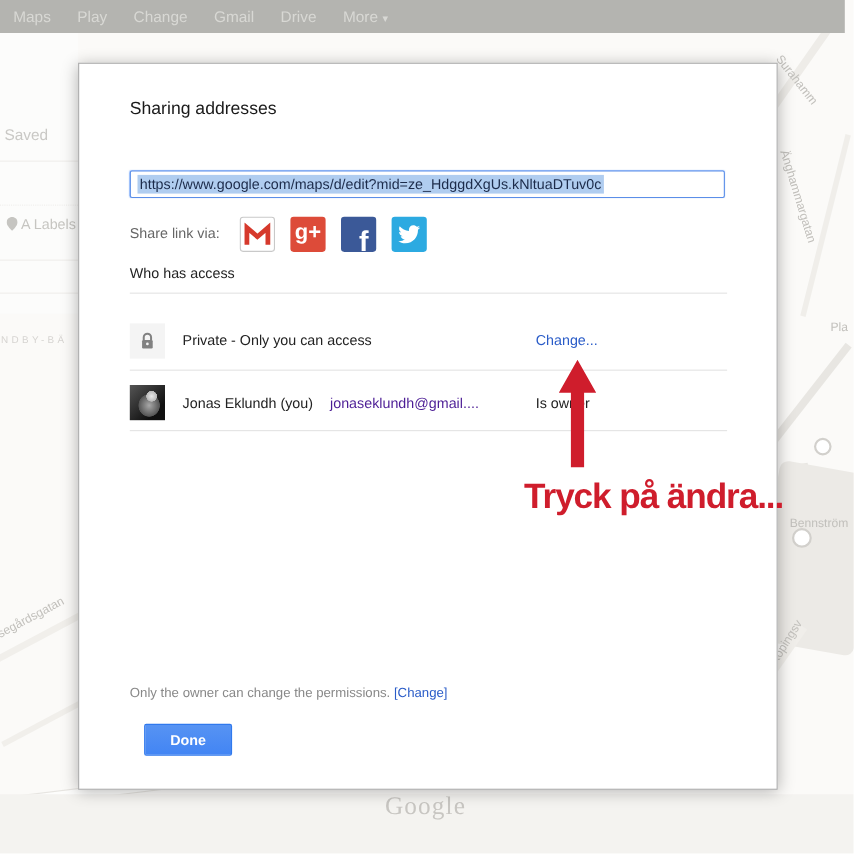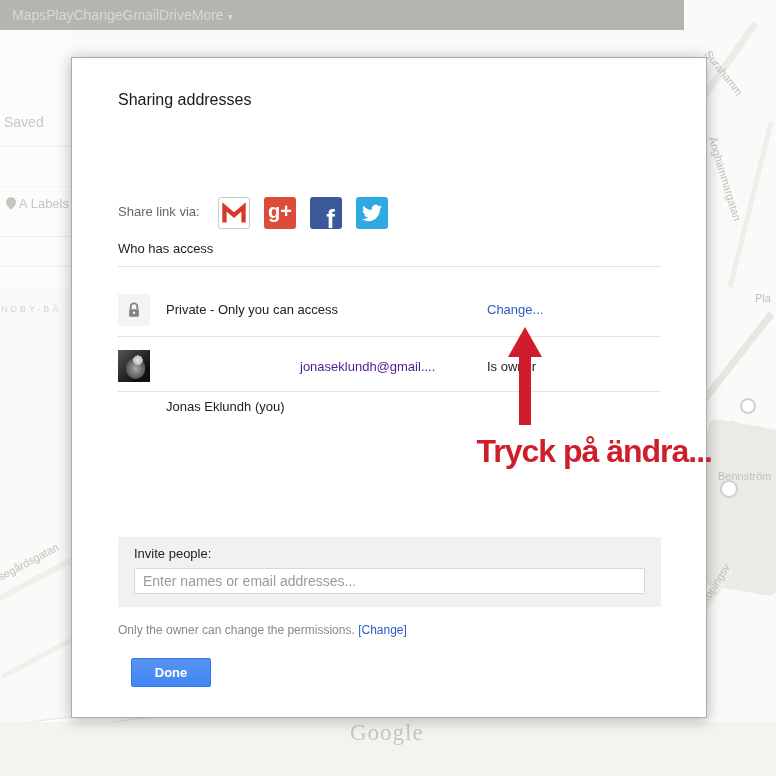--- a/index.html
+++ b/index.html
@@ -3,23 +3,23 @@
 <meta charset="utf-8">
 <style>
   html,body{margin:0;padding:0;}
   body{
     width:776px;height:776px;overflow:hidden;position:relative;
     font-family:"Liberation Sans",sans-serif;
     background:#fbfaf8;
   }
   
   .topbar{
-    position:absolute;left:0;top:0;width:684px;height:30px;
+    position:absolute;left:0;top:0;width:768px;height:30px;
     background:#b4b4b0;display:flex;align-items:center;
-    padding-left:12px;box-sizing:border-box;z-index:1;
+    padding-left:12px;gap:24px;box-sizing:border-box;z-index:1;
   }
   .topbar .navitem{color:#d8d8d4;font-size:14px;white-space:nowrap;cursor:pointer;}
   .topbar .caret{font-size:10px;margin-left:4px;color:#d8d8d4;}
   .leftpanel{
     position:absolute;left:0;top:30px;width:71px;height:255px;background:#fcfcfb;z-index:1;
   }
   .leftpanel .sep{position:absolute;left:0;width:71px;border-top:1px solid #efeeec;}
   .lp-saved{position:absolute;left:4px;top:84px;font-size:14px;color:#c9c8c5;}
   .lp-labels{position:absolute;left:6px;top:166px;font-size:13px;color:#c6c5c1;display:flex;align-items:center;gap:3px;}
   .lp-district{position:absolute;left:1px;top:274px;font-size:9px;letter-spacing:3px;color:#d6d4d1;white-space:nowrap;}
@@ -62,21 +62,21 @@
            display:flex;align-items:center;justify-content:center;}
   .private-text{position:absolute;left:94px;top:244px;font-size:13px;color:#222;}
   .change-link{position:absolute;left:415px;top:244px;font-size:13px;color:#2a5cc8;cursor:pointer;}
   .avatar{
     position:absolute;left:46px;top:292px;width:32px;height:32px;
     background:
       radial-gradient(circle at 62% 32%, #e9e9e9 0%, #b9b9b9 16%, rgba(0,0,0,0) 17%),
       radial-gradient(ellipse at 55% 58%, #a8a8a8 0%, #565656 38%, rgba(0,0,0,0) 40%),
       linear-gradient(135deg,#555 0%,#101010 75%);
   }
-  .owner-name{position:absolute;left:94px;top:301px;font-size:13px;color:#222;margin-top:40px;}
+  .owner-name{position:absolute;left:94px;top:301px;font-size:13px;color:#222;}
   .owner-email{position:absolute;left:228px;top:301px;font-size:13px;color:#4c1d95;}
   .owner-role{position:absolute;left:415px;top:301px;font-size:13px;color:#222;}
   .red-arrow{position:absolute;left:434px;top:269px;z-index:3;}
   .annotation-text{
     position:absolute;right:-6px;top:375px;z-index:3;
     font-size:32px;font-weight:bold;color:#cf1d2c;white-space:nowrap;letter-spacing:-1px;
   }
   .invite-box{position:absolute;left:46px;top:479px;width:543px;height:70px;background:#f1f1f0;
               border-radius:1px;}
   .invite-label{position:absolute;left:16px;top:9px;font-size:13px;color:#222;}
@@ -147,20 +147,23 @@
     <span>Labels</span>
   </div>
   <div class="sep" style="top:206px;"></div>
   <div class="sep" style="top:236px;"></div>
 </div>
 <div class="lp-district" style="position:absolute;z-index:1;left:1px;top:304px;font-size:9px;letter-spacing:3px;color:#d6d4d1;">NDBY-BÄ</div>
 
 <div class="dialog dlg">
   <div class="dlg-title">Sharing addresses</div>
 
+  <div class="url-input">
+    <span class="sel">https://www.google.com/maps/d/edit?mid=ze_HdggdXgUs.kNltuaDTuv0c</span>
+  </div>
 
   <div class="sharevia-label">Share link via:</div>
   <div class="share-icons">
     <div class="sicon gmail">
       <svg width="26" height="22" viewBox="0 0 30 24">
         <path d="M4 23 V5 L15 14.5 L26 5 V23" fill="none" stroke="#d6392c" stroke-width="5"></path>
       </svg>
     </div>
     <div class="sicon gplus">
       <span>g+</span>
@@ -193,24 +196,20 @@
   <div class="owner-name">Jonas Eklundh (you)</div>
   <div class="owner-email">jonaseklundh@gmail....</div>
   <div class="owner-role">Is owner</div>
   <hr style="top:333px;">
 
   <svg class="red-arrow" width="38" height="98" viewBox="0 0 38 98">
     <polygon points="19,0 36,30 25,30 25,98 13,98 13,30 2,30" fill="#cf1d2c"></polygon>
   </svg>
   <div class="annotation-text">Tryck på ändra...</div>
 
-  <div class="invite-box">
-    <div class="invite-label">Invite people:</div>
-    <input class="invite-input" type="text" placeholder="Enter names or email addresses..." style="">
-  </div>
 
   <div class="footer-note">
     <span>Only the owner can change the permissions.</span>
     <span class="chlink">[Change]</span>
   </div>
 
   <button class="done-btn">Done</button>
 </div>
 
 </body></html>

